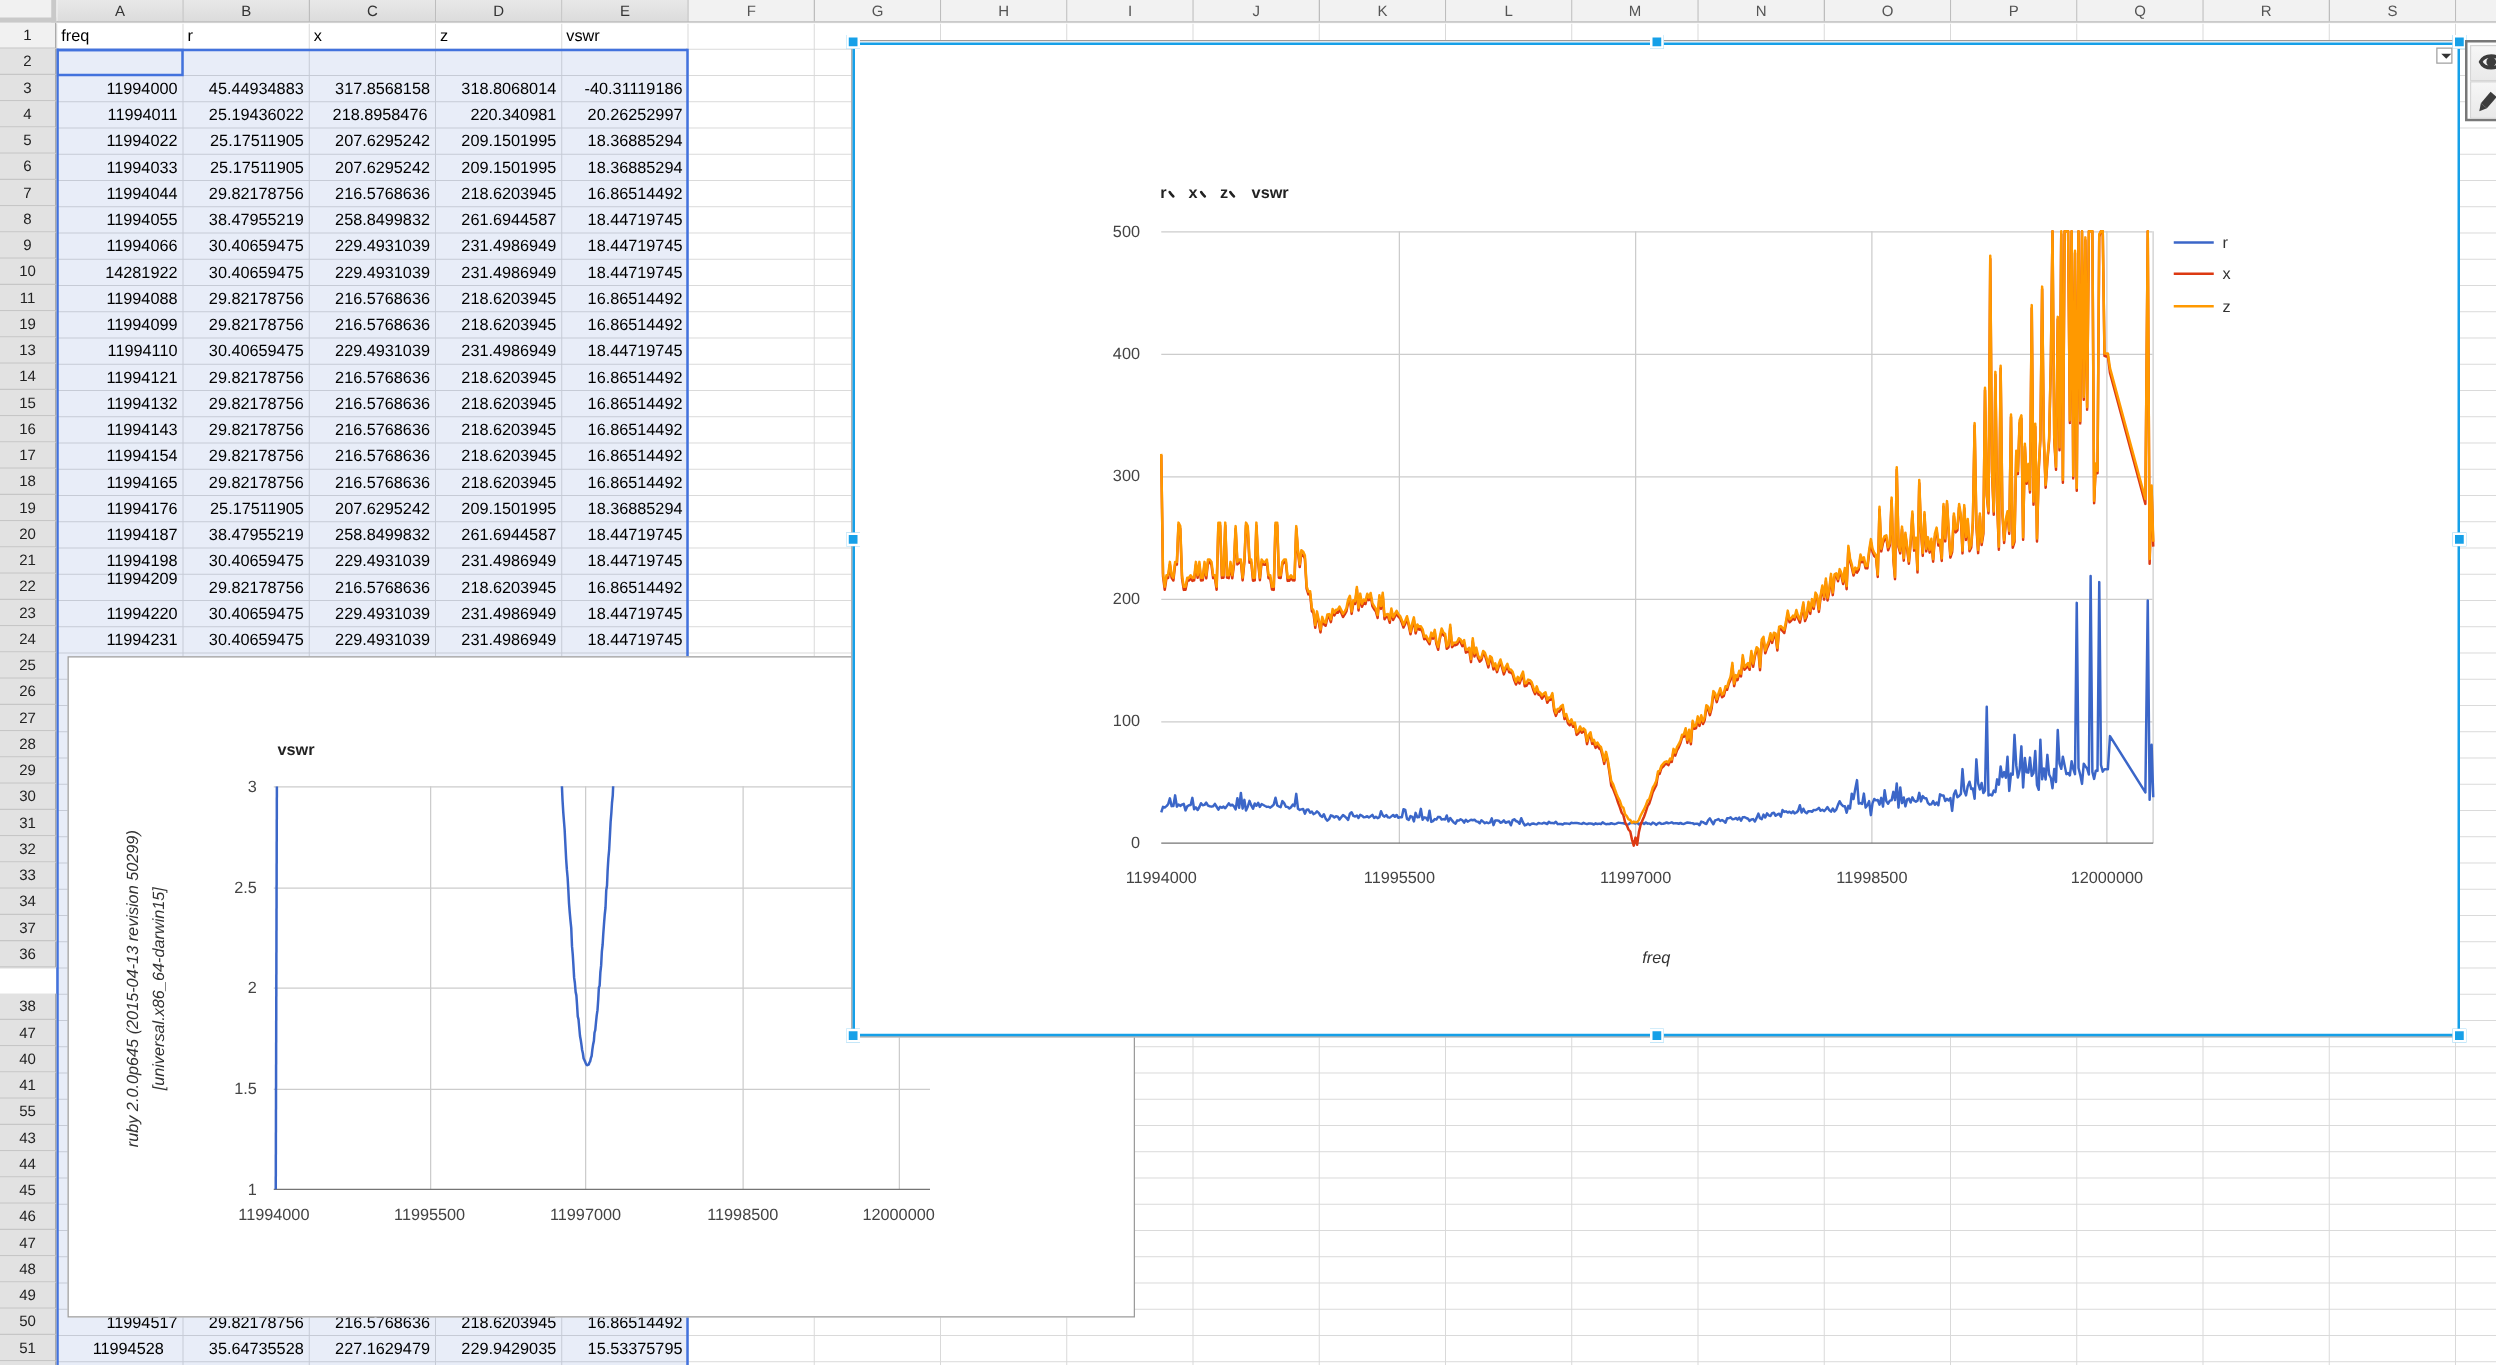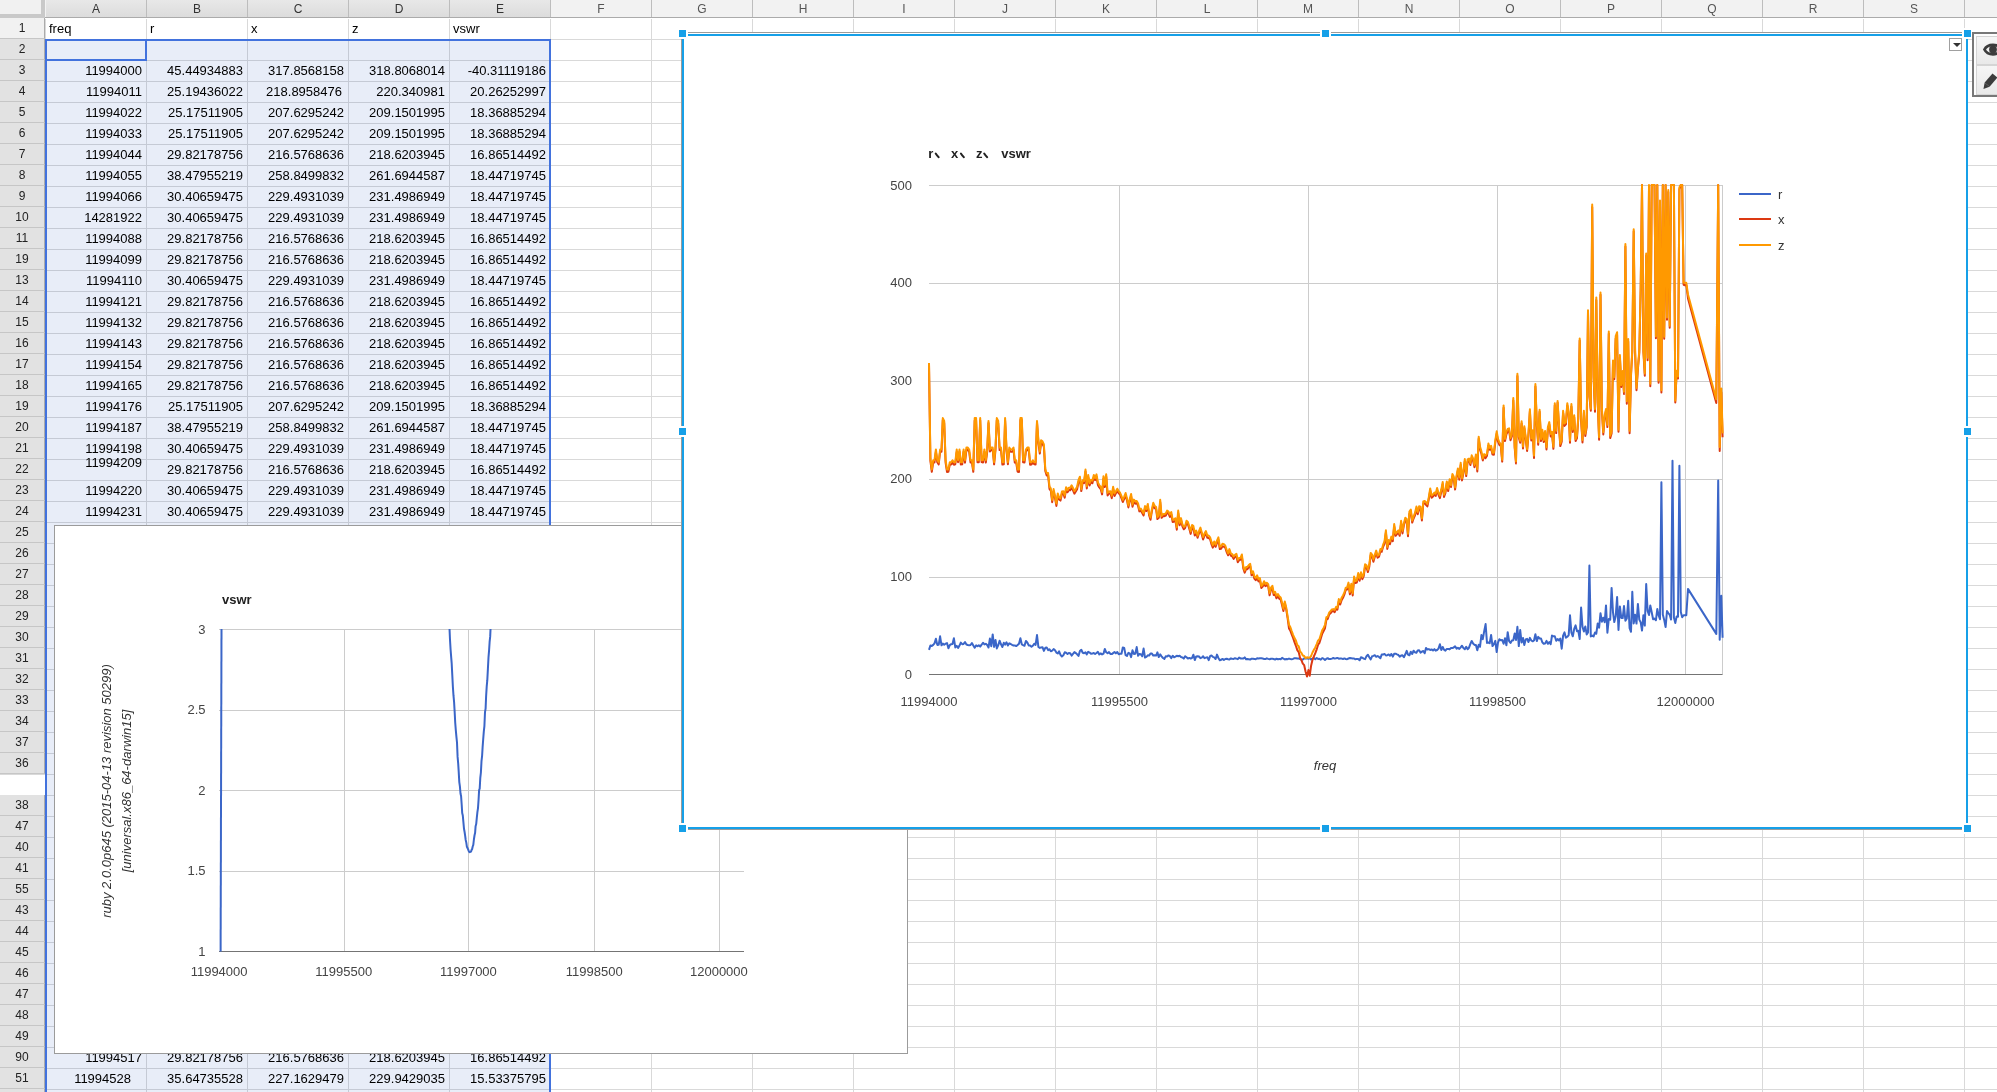--- a/index.html
+++ b/index.html
@@ -323,16 +323,16 @@
 <div class="rh" style="top:837px">40</div>
 <div class="rh" style="top:858px">41</div>
 <div class="rh" style="top:879px">55</div>
 <div class="rh" style="top:900px">43</div>
 <div class="rh" style="top:921px">44</div>
 <div class="rh" style="top:942px">45</div>
 <div class="rh" style="top:963px">46</div>
 <div class="rh" style="top:984px">47</div>
 <div class="rh" style="top:1005px">48</div>
 <div class="rh" style="top:1026px">49</div>
-<div class="rh" style="top:1047px">90</div>
+<div class="rh" style="top:1047px">50</div>
 <div class="rh" style="top:1068px">51</div>
 <div class="rh" style="top:1089px">52</div>
 <div id="corner"></div>
 </div>
 </body></html>

